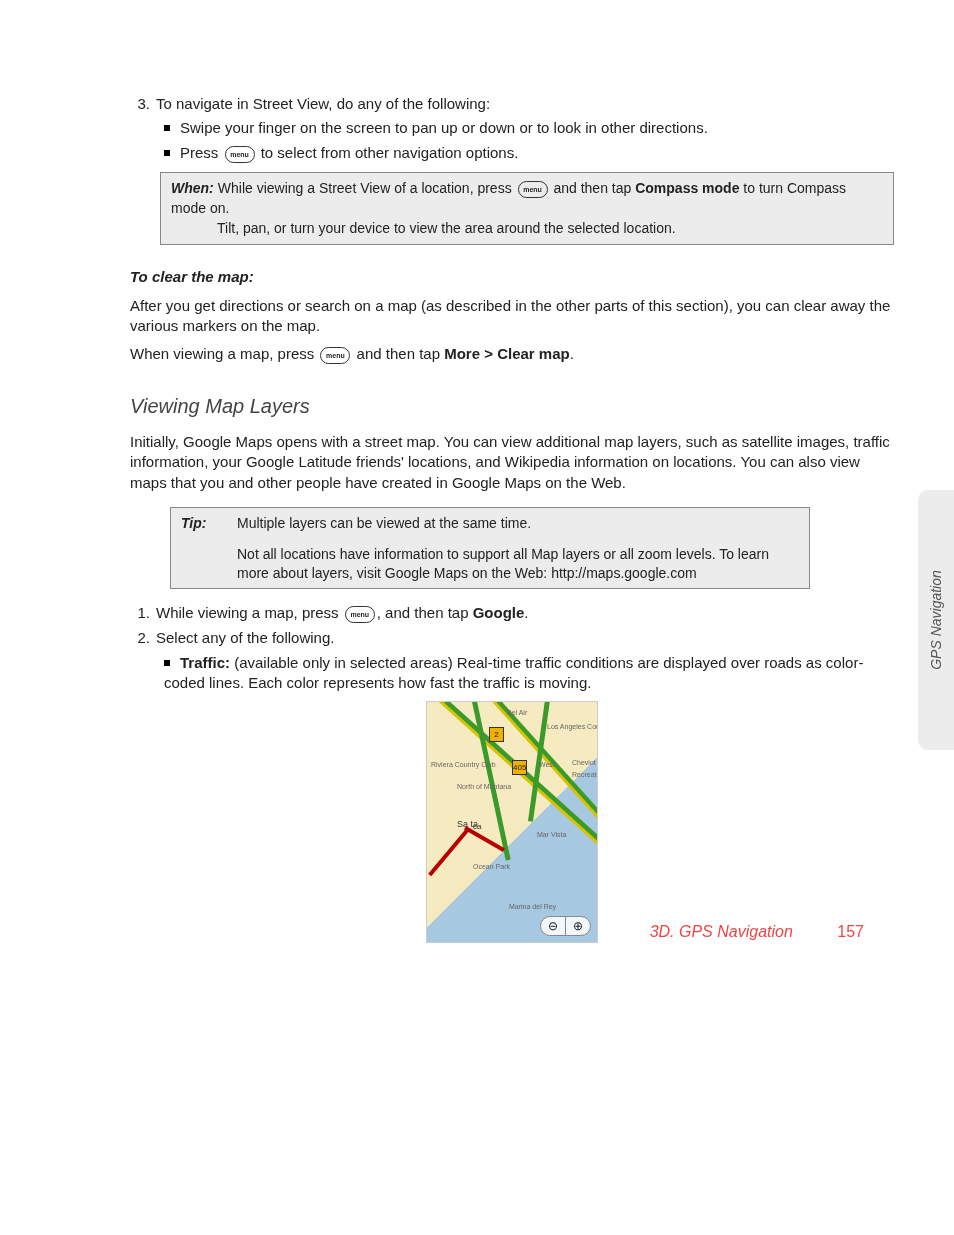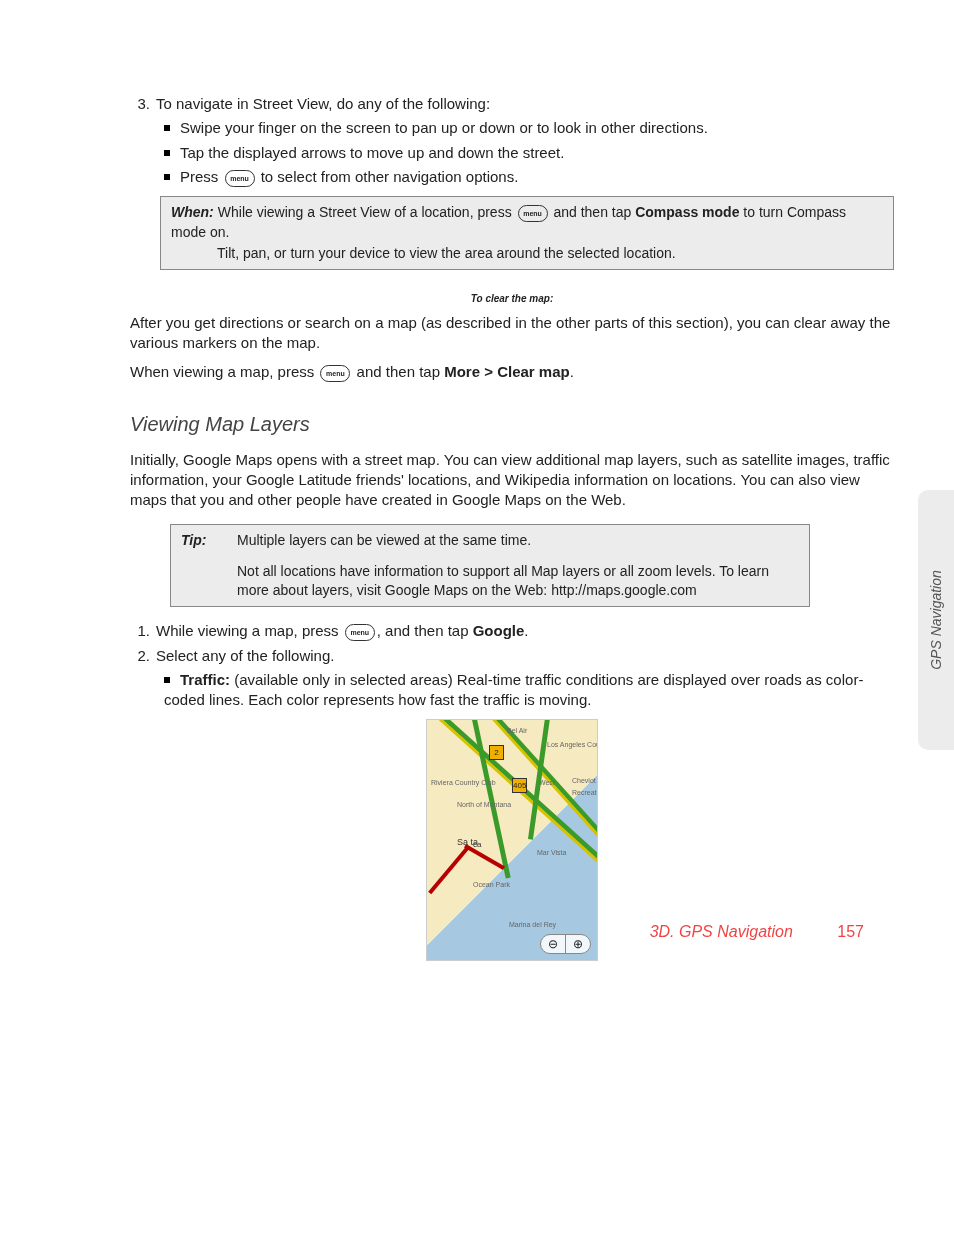--- a/index.html
+++ b/index.html
@@ -103,22 +103,21 @@
   .hint-indent {
     margin-left: 46px;
     display: block;
     margin-top: 2px;
   }
   .subhead-it {
     font-style: italic;
     font-weight: bold;
     margin-top: 22px;
     margin-bottom: 8px;
-    font-size: 10px;
-    text-align: center;
+    font-size: 15px;
   }
   .para {
     margin: 8px 0;
   }
   .h2-it {
     font-style: italic;
     font-size: 20px;
     color: #444;
     margin: 28px 0 12px 0;
   }
@@ -195,21 +194,20 @@
 </style>
 </head>
 <body>
 
 <div class="page">
 
   <div class="ol-line">
     <span class="ol-num">3.</span><span>To navigate in Street View, do any of the following:</span>
   </div>
   <div class="bullet-line"><span class="sq"></span><span>Swipe your finger on the screen to pan up or down or to look in other directions.</span></div>
-  <div class="bullet-line"><span class="sq"></span><span>Tap the displayed arrows to move up and down the street.</span></div>
   <div class="bullet-line"><span class="sq"></span><span>Press </span><span class="menu-icon">menu</span><span> to select from other navigation options.</span></div>
 
   <div class="hint-box">
     <span class="label">When:</span><span>While viewing a Street View of a location, press </span><span class="menu-icon">menu</span><span> and then tap </span><span class="bold">Compass mode</span><span> to turn Compass mode on.</span>
     <span class="hint-indent">Tilt, pan, or turn your device to view the area around the selected location.</span>
   </div>
 
   <div class="subhead-it">To clear the map:</div>
   <div class="para">After you get directions or search on a map (as described in the other parts of this section), you can clear away the various markers on the map.</div>
   <div class="para">

